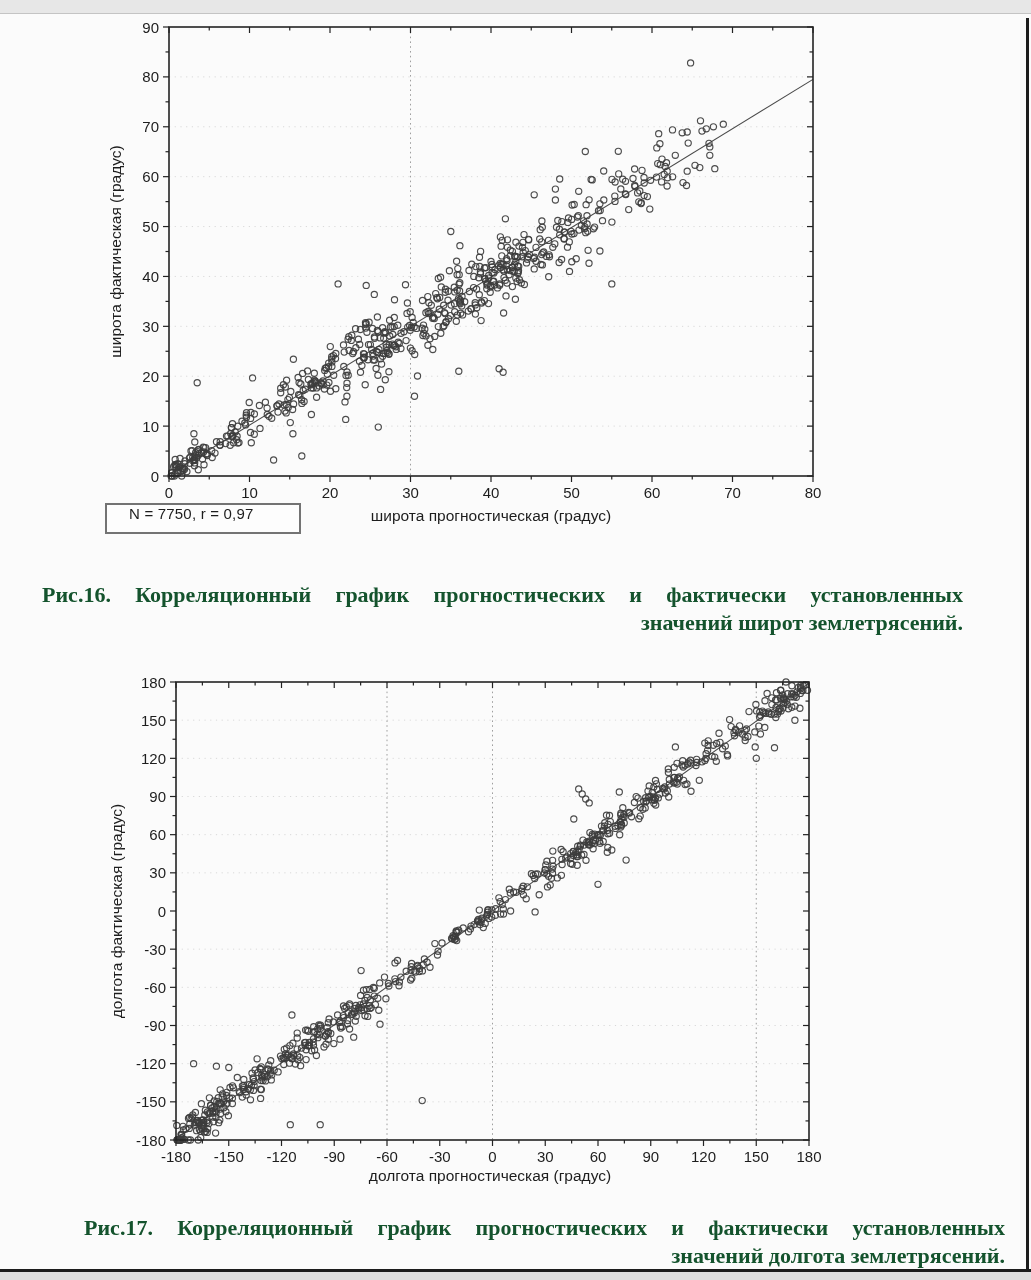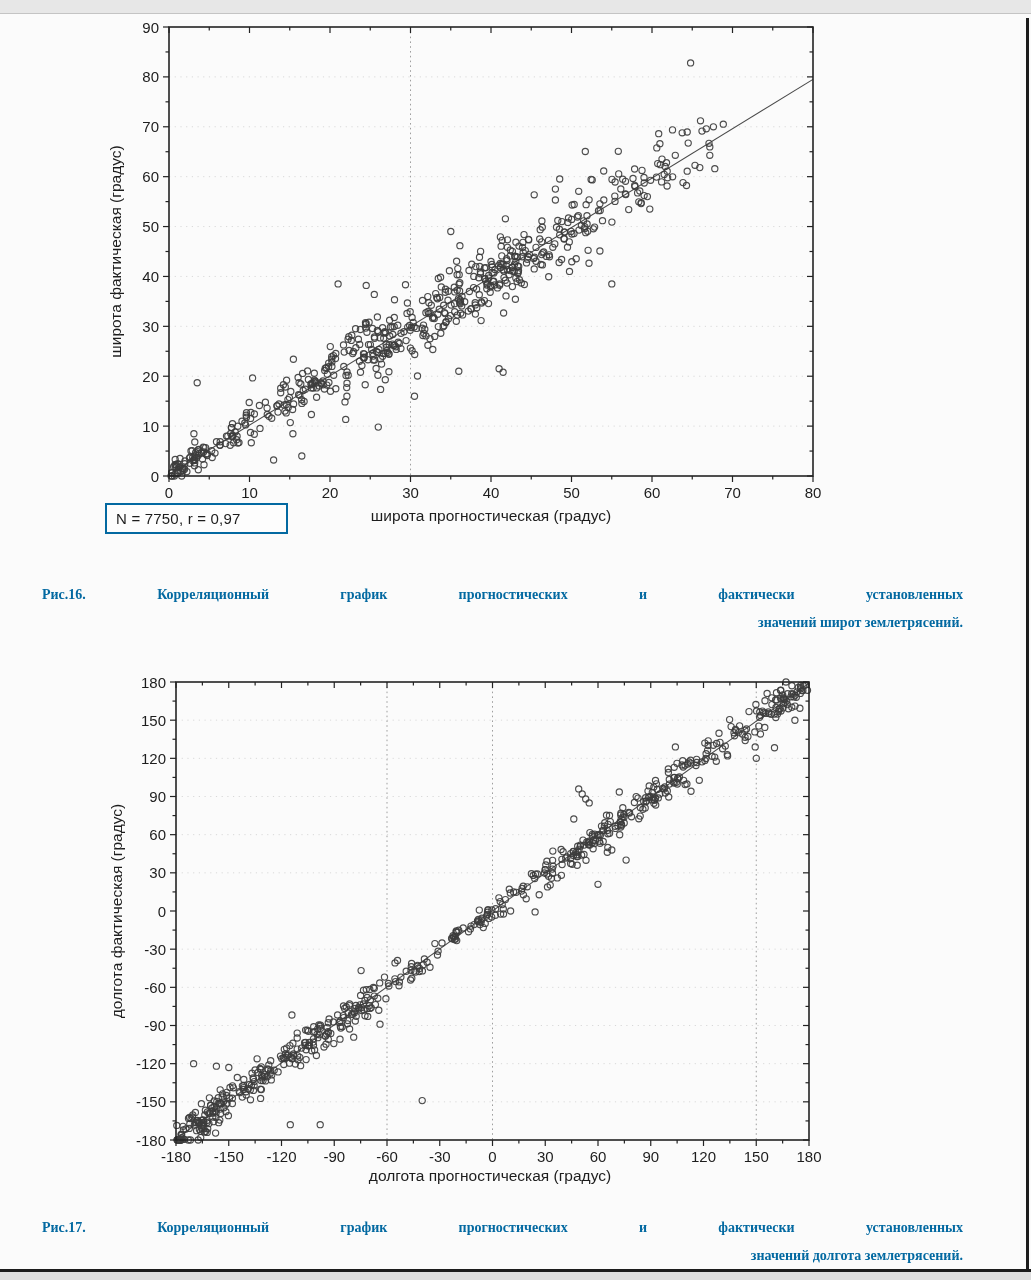--- a/index.html
+++ b/index.html
@@ -7,28 +7,28 @@
     position:relative;width:1031px;height:1280px;overflow:hidden;
     background:#fbfbfb;
     font-family:"Liberation Sans",sans-serif;
   }
   .top-strip{position:absolute;left:0;top:0;width:1031px;height:13px;background:#e7e7e7;border-bottom:1px solid #c4c4c4;}
   .right-edge{position:absolute;left:1026px;top:18px;width:3px;height:1252px;background:#1c1c1c;}
   .bottom-line{position:absolute;left:0;top:1269px;width:1031px;height:3px;background:#1c1c1c;}
   .bottom-strip{position:absolute;left:0;top:1272px;width:1031px;height:8px;background:#dedede;}
   #charts-svg{position:absolute;left:0;top:0;}
   .annot{
-    position:absolute;border:2px solid #0369a1;background:rgba(255,255,255,.6);
-    display:flex;align-items:center;padding-left:9px;
+    position:absolute;border:2px solid #737373;background:rgba(255,255,255,.6);
+    display:flex;align-items:flex-start;padding-left:22px;
     font-size:15px;color:#1d1d1d;white-space:pre;letter-spacing:.2px;
   }
   .caption{
     position:absolute;left:42px;width:921px;
-    font-family:"Liberation Serif",serif;font-size:14px;font-weight:600;
-    color:#0369a1;line-height:28px;
+    font-family:"Liberation Serif",serif;font-size:22px;font-weight:600;
+    color:#14532d;line-height:28px;
   }
   .cap-line1{display:flex;justify-content:space-between;}
   .cap-line2{text-align:right;}
 </style>
 </head>
 <body>
 
 <div class="page">
   <div class="top-strip"></div>
 
@@ -1599,21 +1599,21 @@
         <span>Корреляционный</span>
         <span>график</span>
         <span>прогностических</span>
         <span>и</span>
         <span>фактически</span>
         <span>установленных</span>
       </div>
     <div class="cap-line2">значений широт землетрясений.</div>
   </div>
 
-  <div class="caption" style="top:1214px;">
+  <div class="caption" style="top:1214px;margin-left:42px;">
     <div class="cap-line1" id="cap17-l1">
         <span>Рис.17.</span>
         <span>Корреляционный</span>
         <span>график</span>
         <span>прогностических</span>
         <span>и</span>
         <span>фактически</span>
         <span>установленных</span>
       </div>
     <div class="cap-line2">значений долгота землетрясений.</div>

